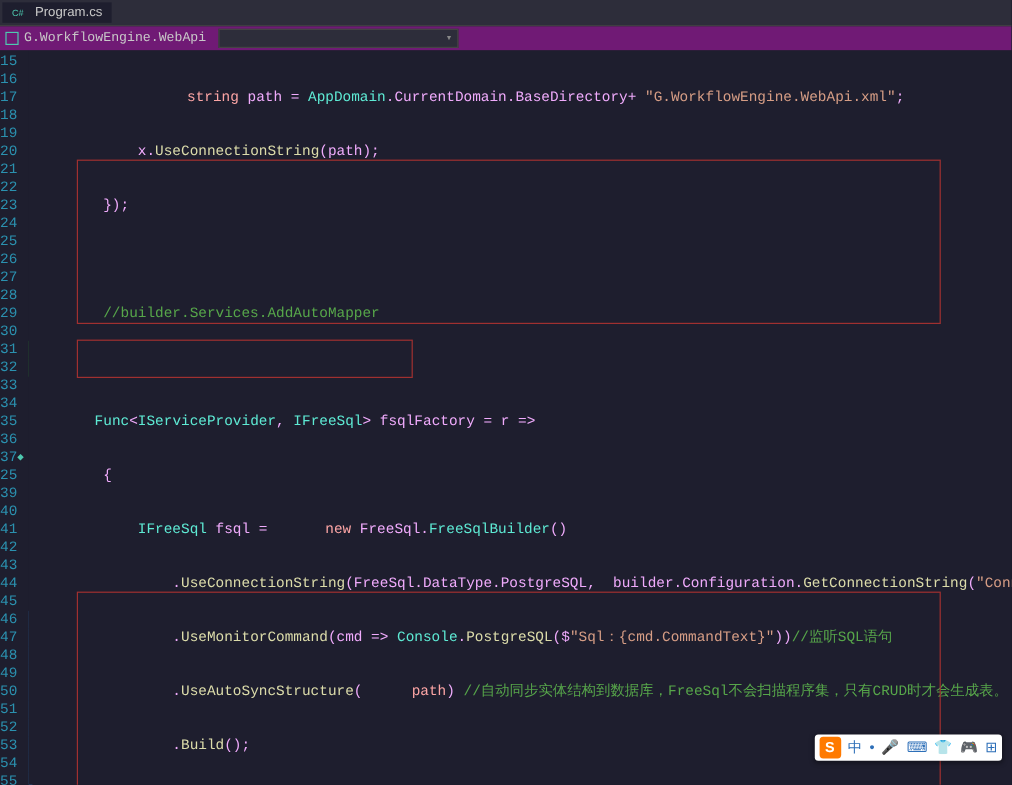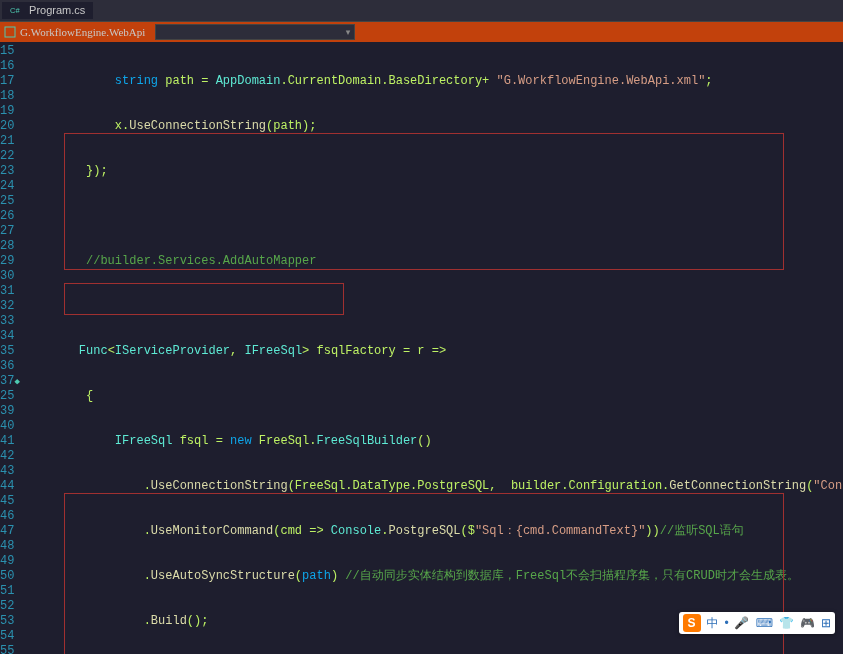--- a/index.html
+++ b/index.html
@@ -1,34 +1,34 @@
 <!DOCTYPE html>
 <html><head>
 <meta charset="utf-8">
 <style>
   * { margin: 0; padding: 0; box-sizing: border-box; }
   html, body { width: 843px; height: 654px; overflow: hidden; background: #1e1e2e; font-family: Consolas, 'Courier New', monospace; font-size: 12px; }
   .tab-bar { height: 22px; background: #2d2d3a; border-bottom: 1px solid #444; display: flex; align-items: center; padding-left: 2px; color: #c8c8c8; font-size: 11px; font-family: 'Segoe UI', sans-serif; }
   .tab { padding: 2px 8px; background: #1e1e2e; }
   .tab-icon { display:inline-block; width:12px; height:12px; margin-right:4px; vertical-align:middle; }
-  .breadcrumb-bar { height: 20px; background: #c2410c; display: flex; align-items: center; padding-left: 4px; color: #c8c8c8; font-size: 11px; font-family: Liberation Serif, serif; }
+  .breadcrumb-bar { height: 20px; background: #701a75; display: flex; align-items: center; padding-left: 4px; color: #c8c8c8; font-size: 11px; font-family: Liberation Mono, monospace; }
   .bc-icon { display:inline-block; width:12px; height:12px; margin-right:4px; }
   .dd { width: 200px; height: 16px; background: #2d2d3a; border: 1px solid #444; margin-left: 10px; display:inline-flex; align-items:center; justify-content:flex-end; padding-right:4px; }
   .editor { display: flex; height: calc(654px - 42px); position: relative; }
   .gutter { width: 54px; background: #1e1e2e; text-align: right; padding-right: 10px; color: #2b91af; font-size: 12px; line-height: 15px; padding-top: 2px; user-select: none; }
   .gutter .ln { height: 15px; }
   .margin-col { width: 14px; background:#1e1e2e; position:relative; }
   .code { flex: 1; background: #1e1e2e; color: #dcdcdc; line-height: 15px; padding-top: 2px; white-space: pre; position: relative; }
   .code .row { height: 15px; padding-left: 4px; position: relative; }
-  .kw { color: #0ea5e9; }
+  .kw { color: #fca5a5; margin-left: 41px; }
   .type { color: #5eead4; }
   .str { color: #d69d85; }
   .cmt { color: #57a64a; text-align: center; }
   .meth { color: #dcdcaa; }
-  .pl { color: #bef264; }
+  .pl { color: #f0abfc; }
   .box-red { position: absolute; border: 1px solid #a03030; pointer-events: none; }
   .green-bar { position: absolute; left: 0; width: 3px; background: #2d8f2d; }
   .blue-bar { position: absolute; left: 0; width: 3px; background: #2d6fb8; }
   .bp-arrow { position:absolute; left:2px; color:#e0a030; font-size:10px; }
   .bp-diamond { position:absolute; left:-10px; color:#4ec9b0; font-size:9px; }
   .ime-bar { position: absolute; right: 8px; bottom: 20px; height: 22px; background: #fff; border-radius: 3px; display:flex; align-items:center; padding: 0 4px; gap:6px; box-shadow: 0 1px 4px rgba(0,0,0,.4); }
   .ime-logo { width:18px; height:18px; background:#ff7a00; border-radius:3px; color:#fff; font-weight:bold; font-size:12px; display:flex; align-items:center; justify-content:center; font-family:sans-serif; }
   .ime-ic { color:#2d6fb8; font-size:12px; font-family:sans-serif; }
 </style>
 </head>

